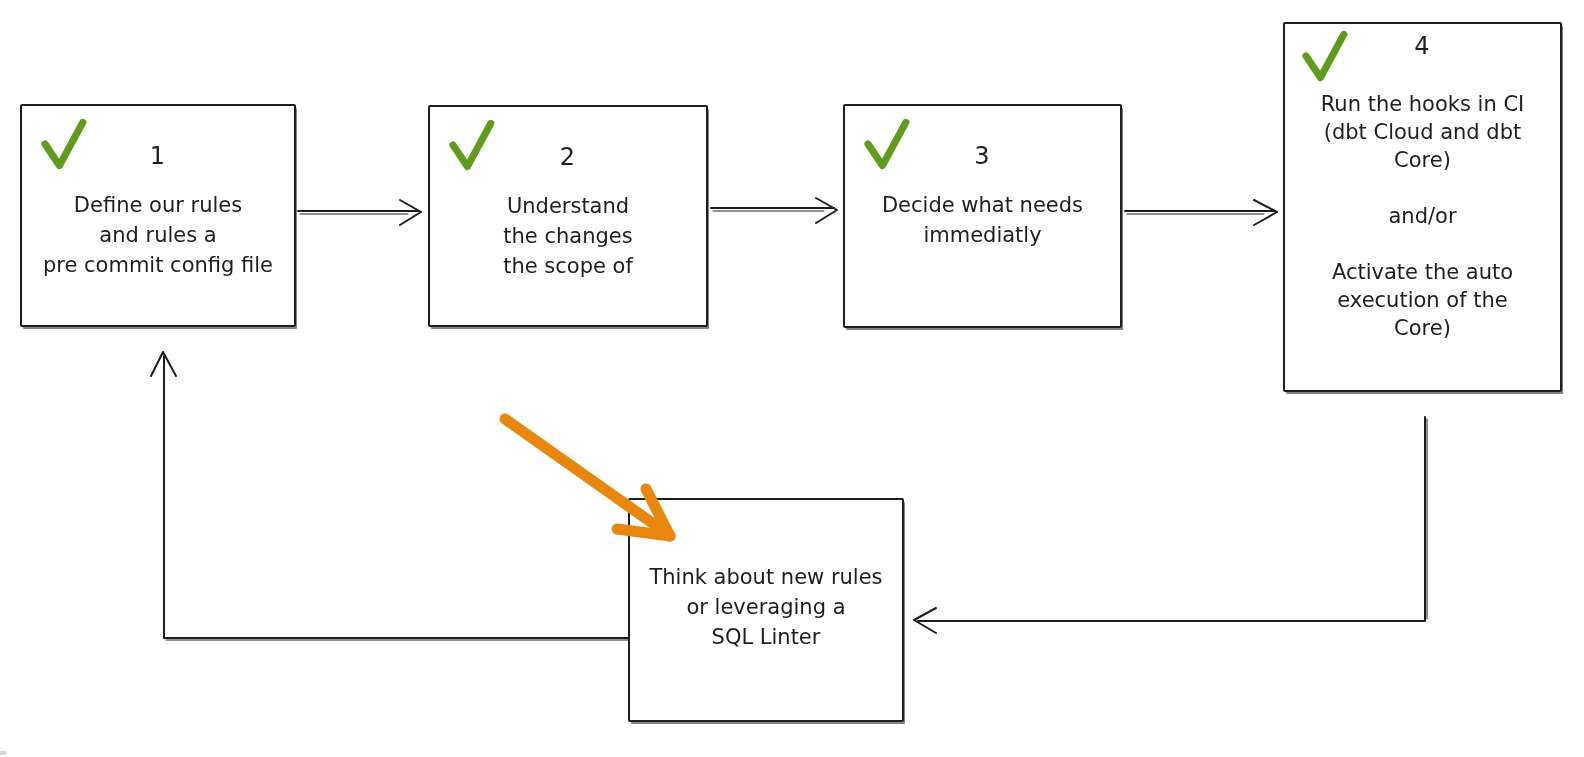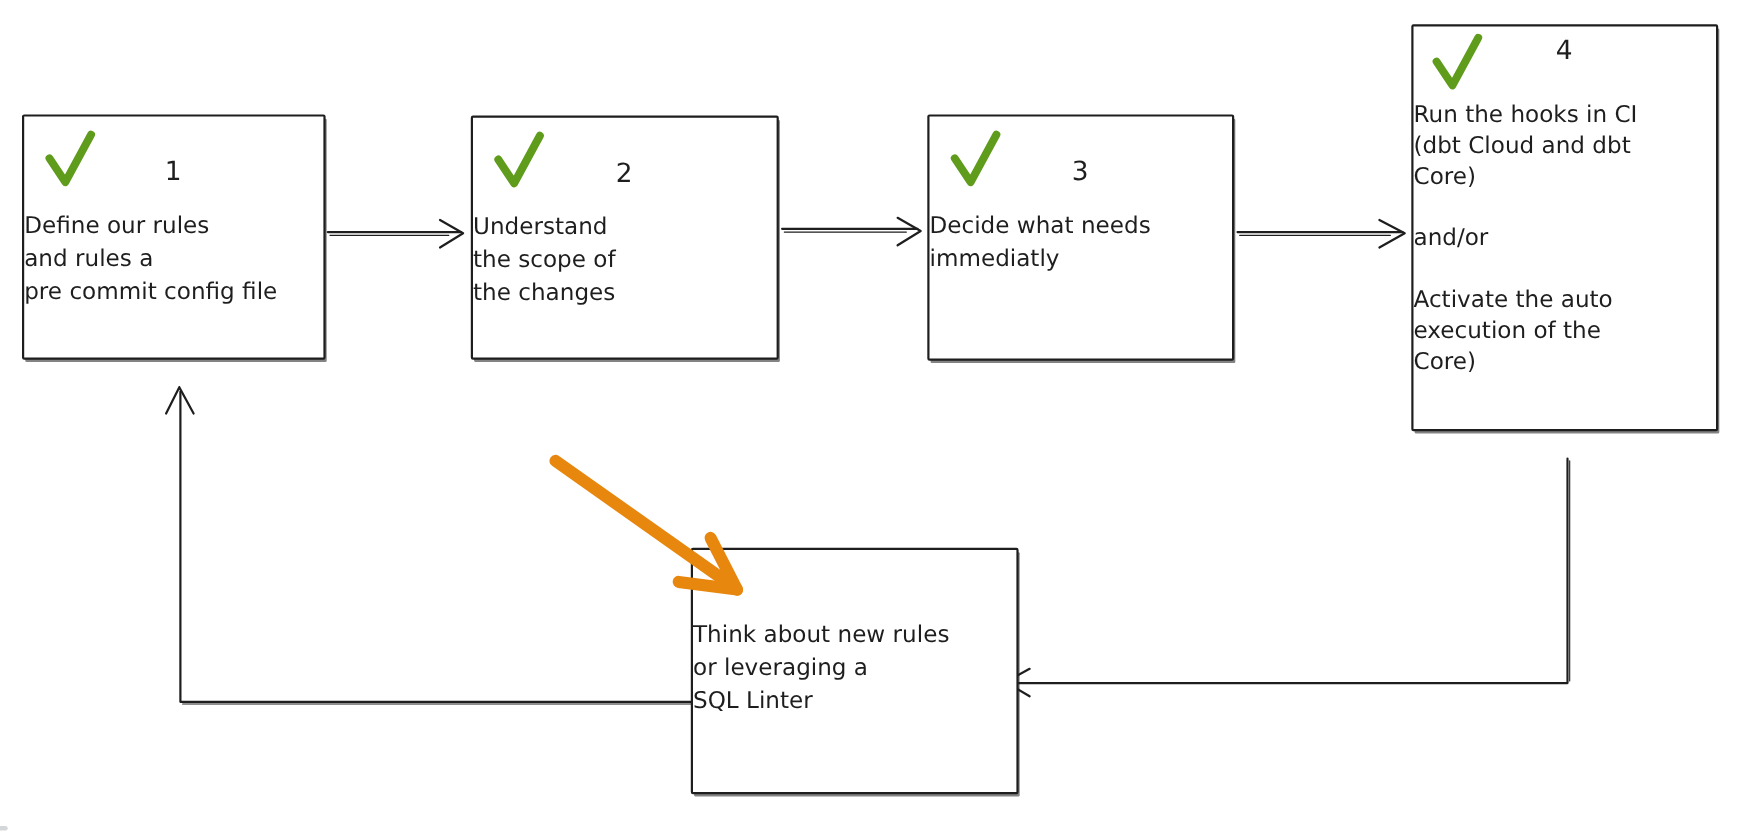--- a/index.html
+++ b/index.html
@@ -23,33 +23,33 @@
 
   .box{
     position:absolute;z-index:1;background:var(--bg);
     border:2px solid var(--ink);border-radius:2px;
     box-shadow:2px 3px 0 -1px rgba(30,30,30,.55);
   }
   .box1{left:20px;top:104px;width:276px;height:223px}
   .box2{left:428px;top:105px;width:280px;height:222px}
   .box3{left:843px;top:104px;width:279px;height:224px}
   .box4{left:1283px;top:22px;width:279px;height:370px}
-  .box5{left:628px;top:498px;width:298px;height:224px}
+  .box5{left:628px;top:498px;width:276px;height:224px}
 
   .check{
     position:absolute;left:14px;top:10px;width:54px;height:56px;
     fill:none;stroke:var(--check);stroke-width:8;
     stroke-linecap:round;stroke-linejoin:round;
   }
   .box4 .check{left:12px;top:4px}
 
   .num{position:absolute;left:0;right:0;top:36px;text-align:center;font-size:24px;letter-spacing:1px}
   .box4 .num{top:8px}
 
-  .lines{position:absolute;left:0;right:0;}
+  .lines{position:absolute;left:0;right:0;text-align:center}
   .box1 .lines,.box2 .lines,.box3 .lines{top:84px}
   .box4 .lines{top:66px}
   .box5 .lines{top:62px}
   .line{height:30px;line-height:30px;font-size:21px;white-space:nowrap}
   .box4 .line{height:28px;line-height:28px}
 
   .corner-dot{position:absolute;left:0;top:751px;width:7px;height:4px;background:#d4d7da;border-radius:0 3px 3px 0;z-index:3}
 </style>
 </head>
 <body>
@@ -96,22 +96,22 @@
     </div>
   </div>
 
   <div class="box box2">
     <svg class="check" viewBox="0 0 60 60">
         <polyline points="10,30 26,54 52,6"></polyline>
       </svg>
     <div class="num">2</div>
     <div class="lines">
       <div class="line">Understand</div>
+      <div class="line">the changes</div>
       <div class="line">the scope of</div>
-      <div class="line">the changes</div>
     </div>
   </div>
 
   <div class="box box3">
     <svg class="check" viewBox="0 0 60 60">
         <polyline points="10,30 26,54 52,6"></polyline>
       </svg>
     <div class="num">3</div>
     <div class="lines">
       <div class="line">Decide what needs</div>

